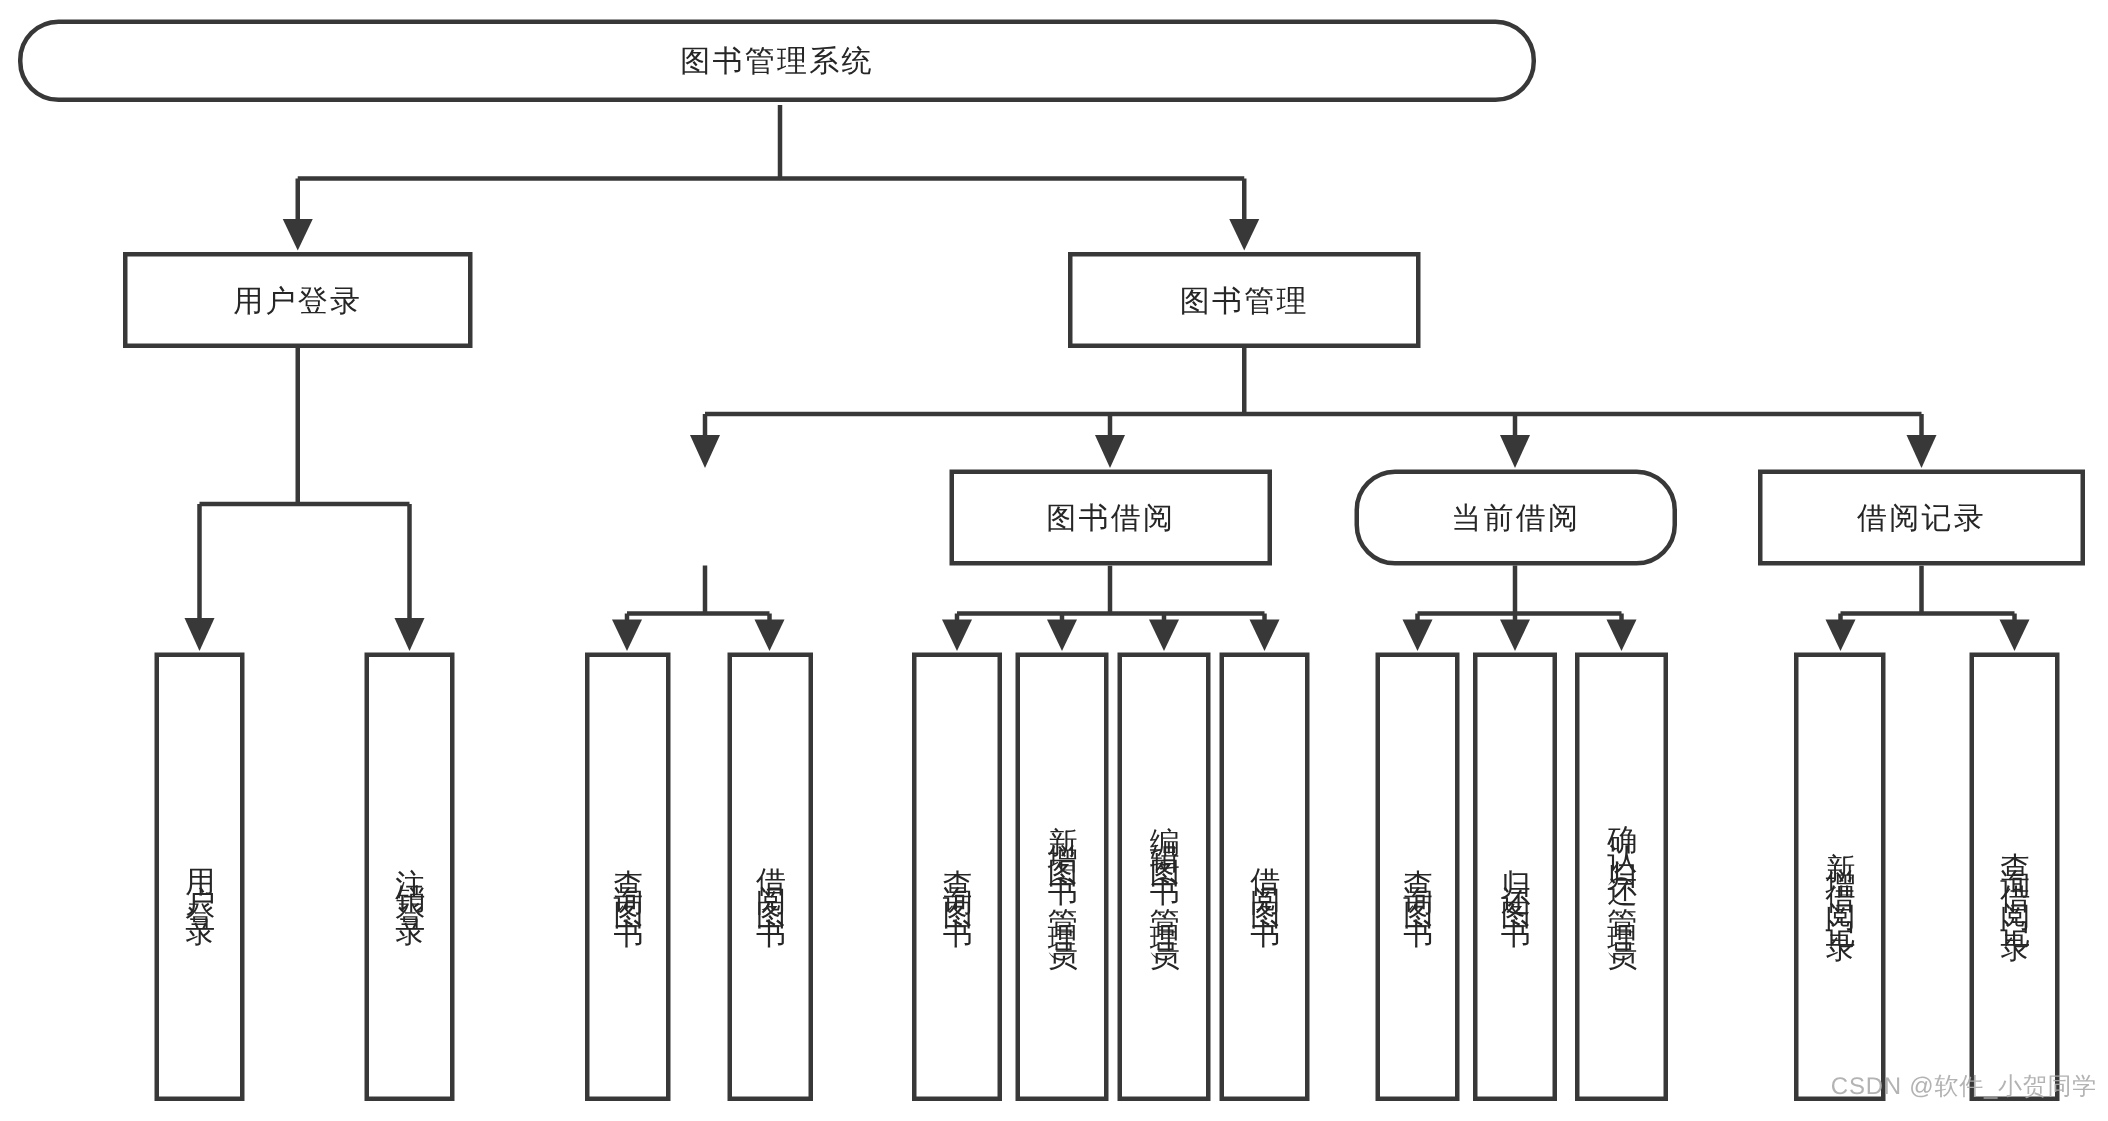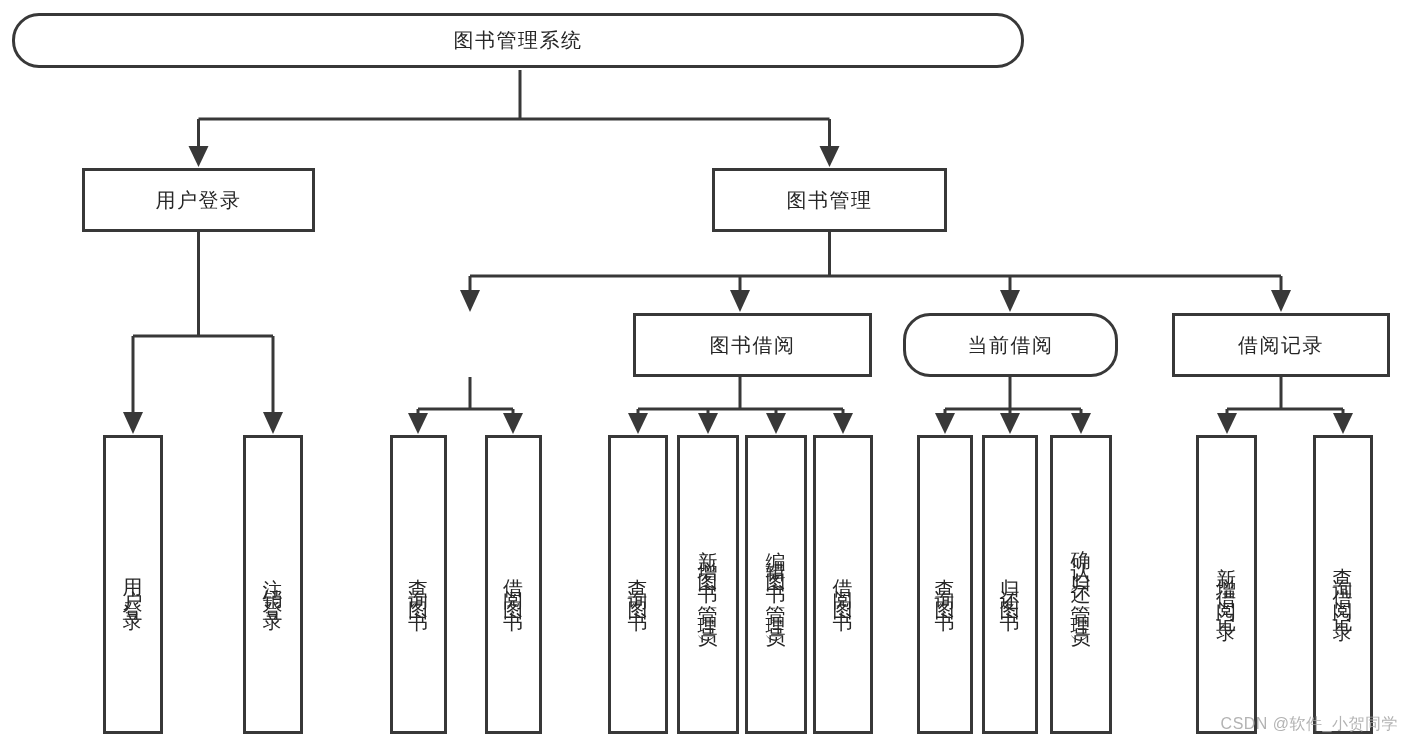--- a/index.html
+++ b/index.html
@@ -137,21 +137,21 @@
     <span class="hlabel">图书管理系统</span>
   </div>
 
   <div class="box" style="left:82px;top:168px;width:233px;height:64px;">
     <span class="hlabel">用户登录</span>
   </div>
   <div class="box" style="left:712px;top:168px;width:235px;height:64px;align-items:center;">
     <span class="hlabel">图书管理</span>
   </div>
 
-  <div class="box" style="left:633px;top:313px;width:239px;height:64px;">
+  <div class="box" style="left:633px;top:313px;width:215px;height:64px;">
     <span class="hlabel">图书借阅</span>
   </div>
   <div class="box" style="left:903px;top:313px;width:215px;height:64px;border-radius:27px;">
     <span class="hlabel">当前借阅</span>
   </div>
   <div class="box" style="left:1172px;top:313px;width:218px;height:64px;">
     <span class="hlabel">借阅记录</span>
   </div>
 
   <div class="box leaf" style="left:103px;top:435px;width:60px;height:299px;">

